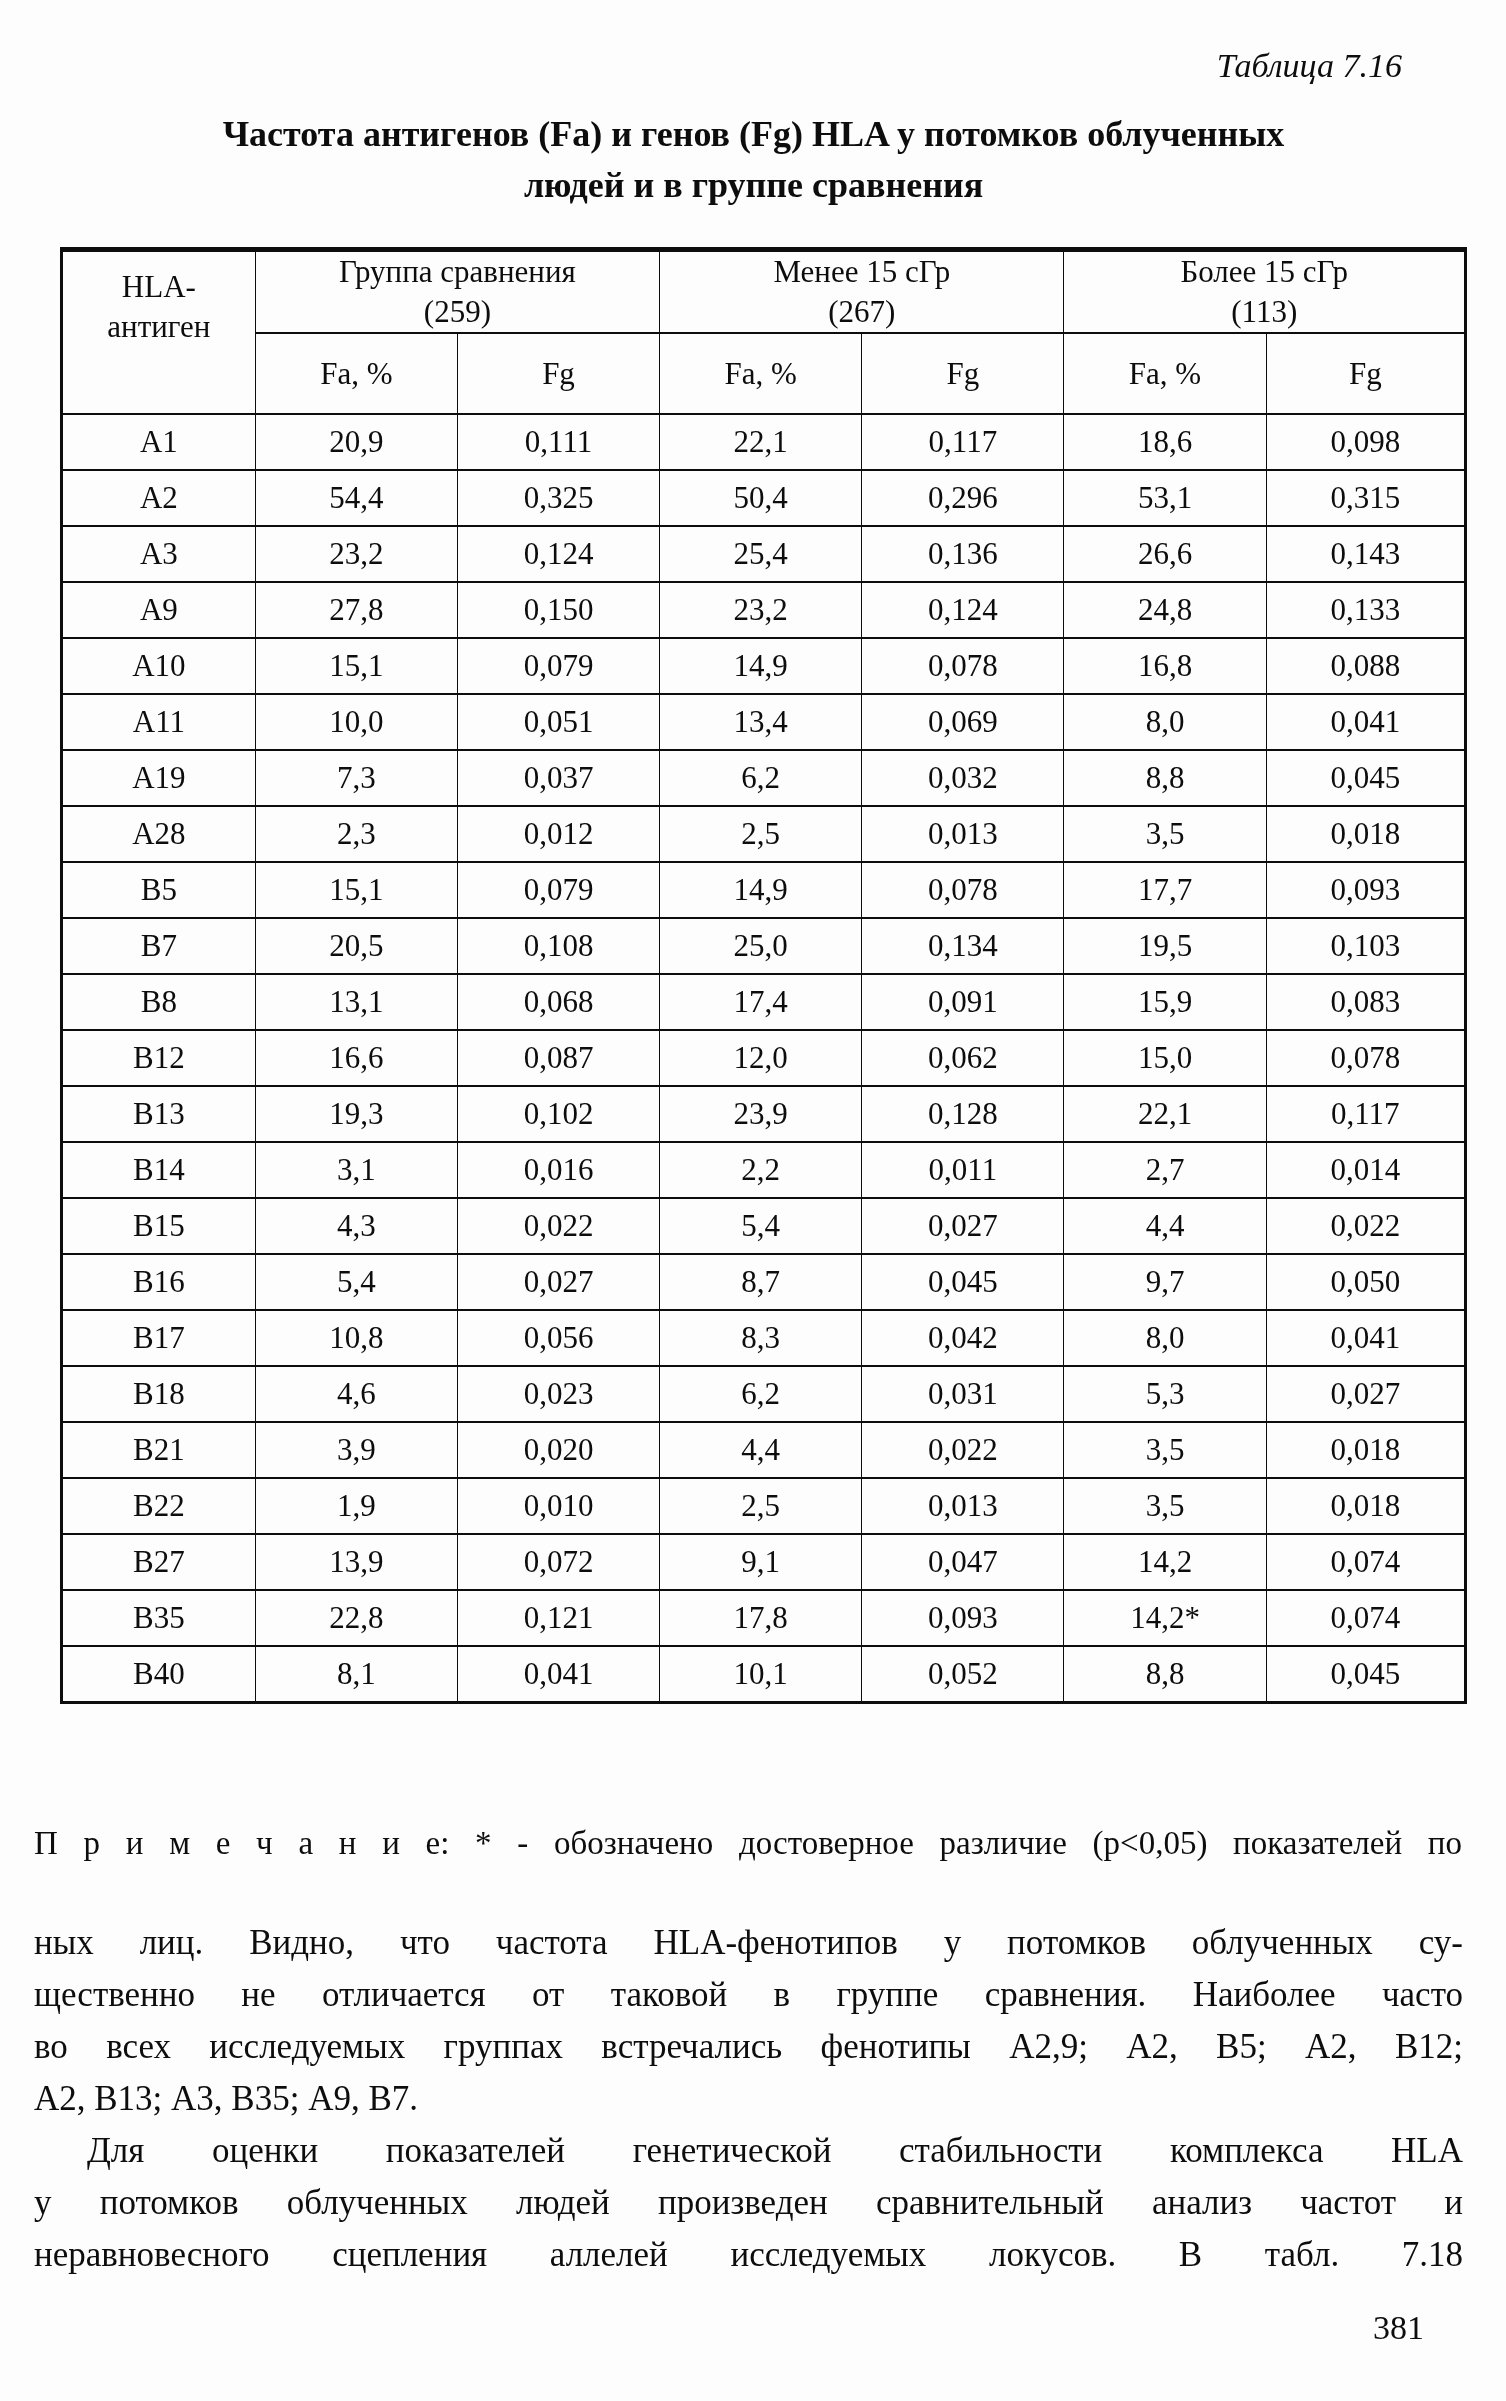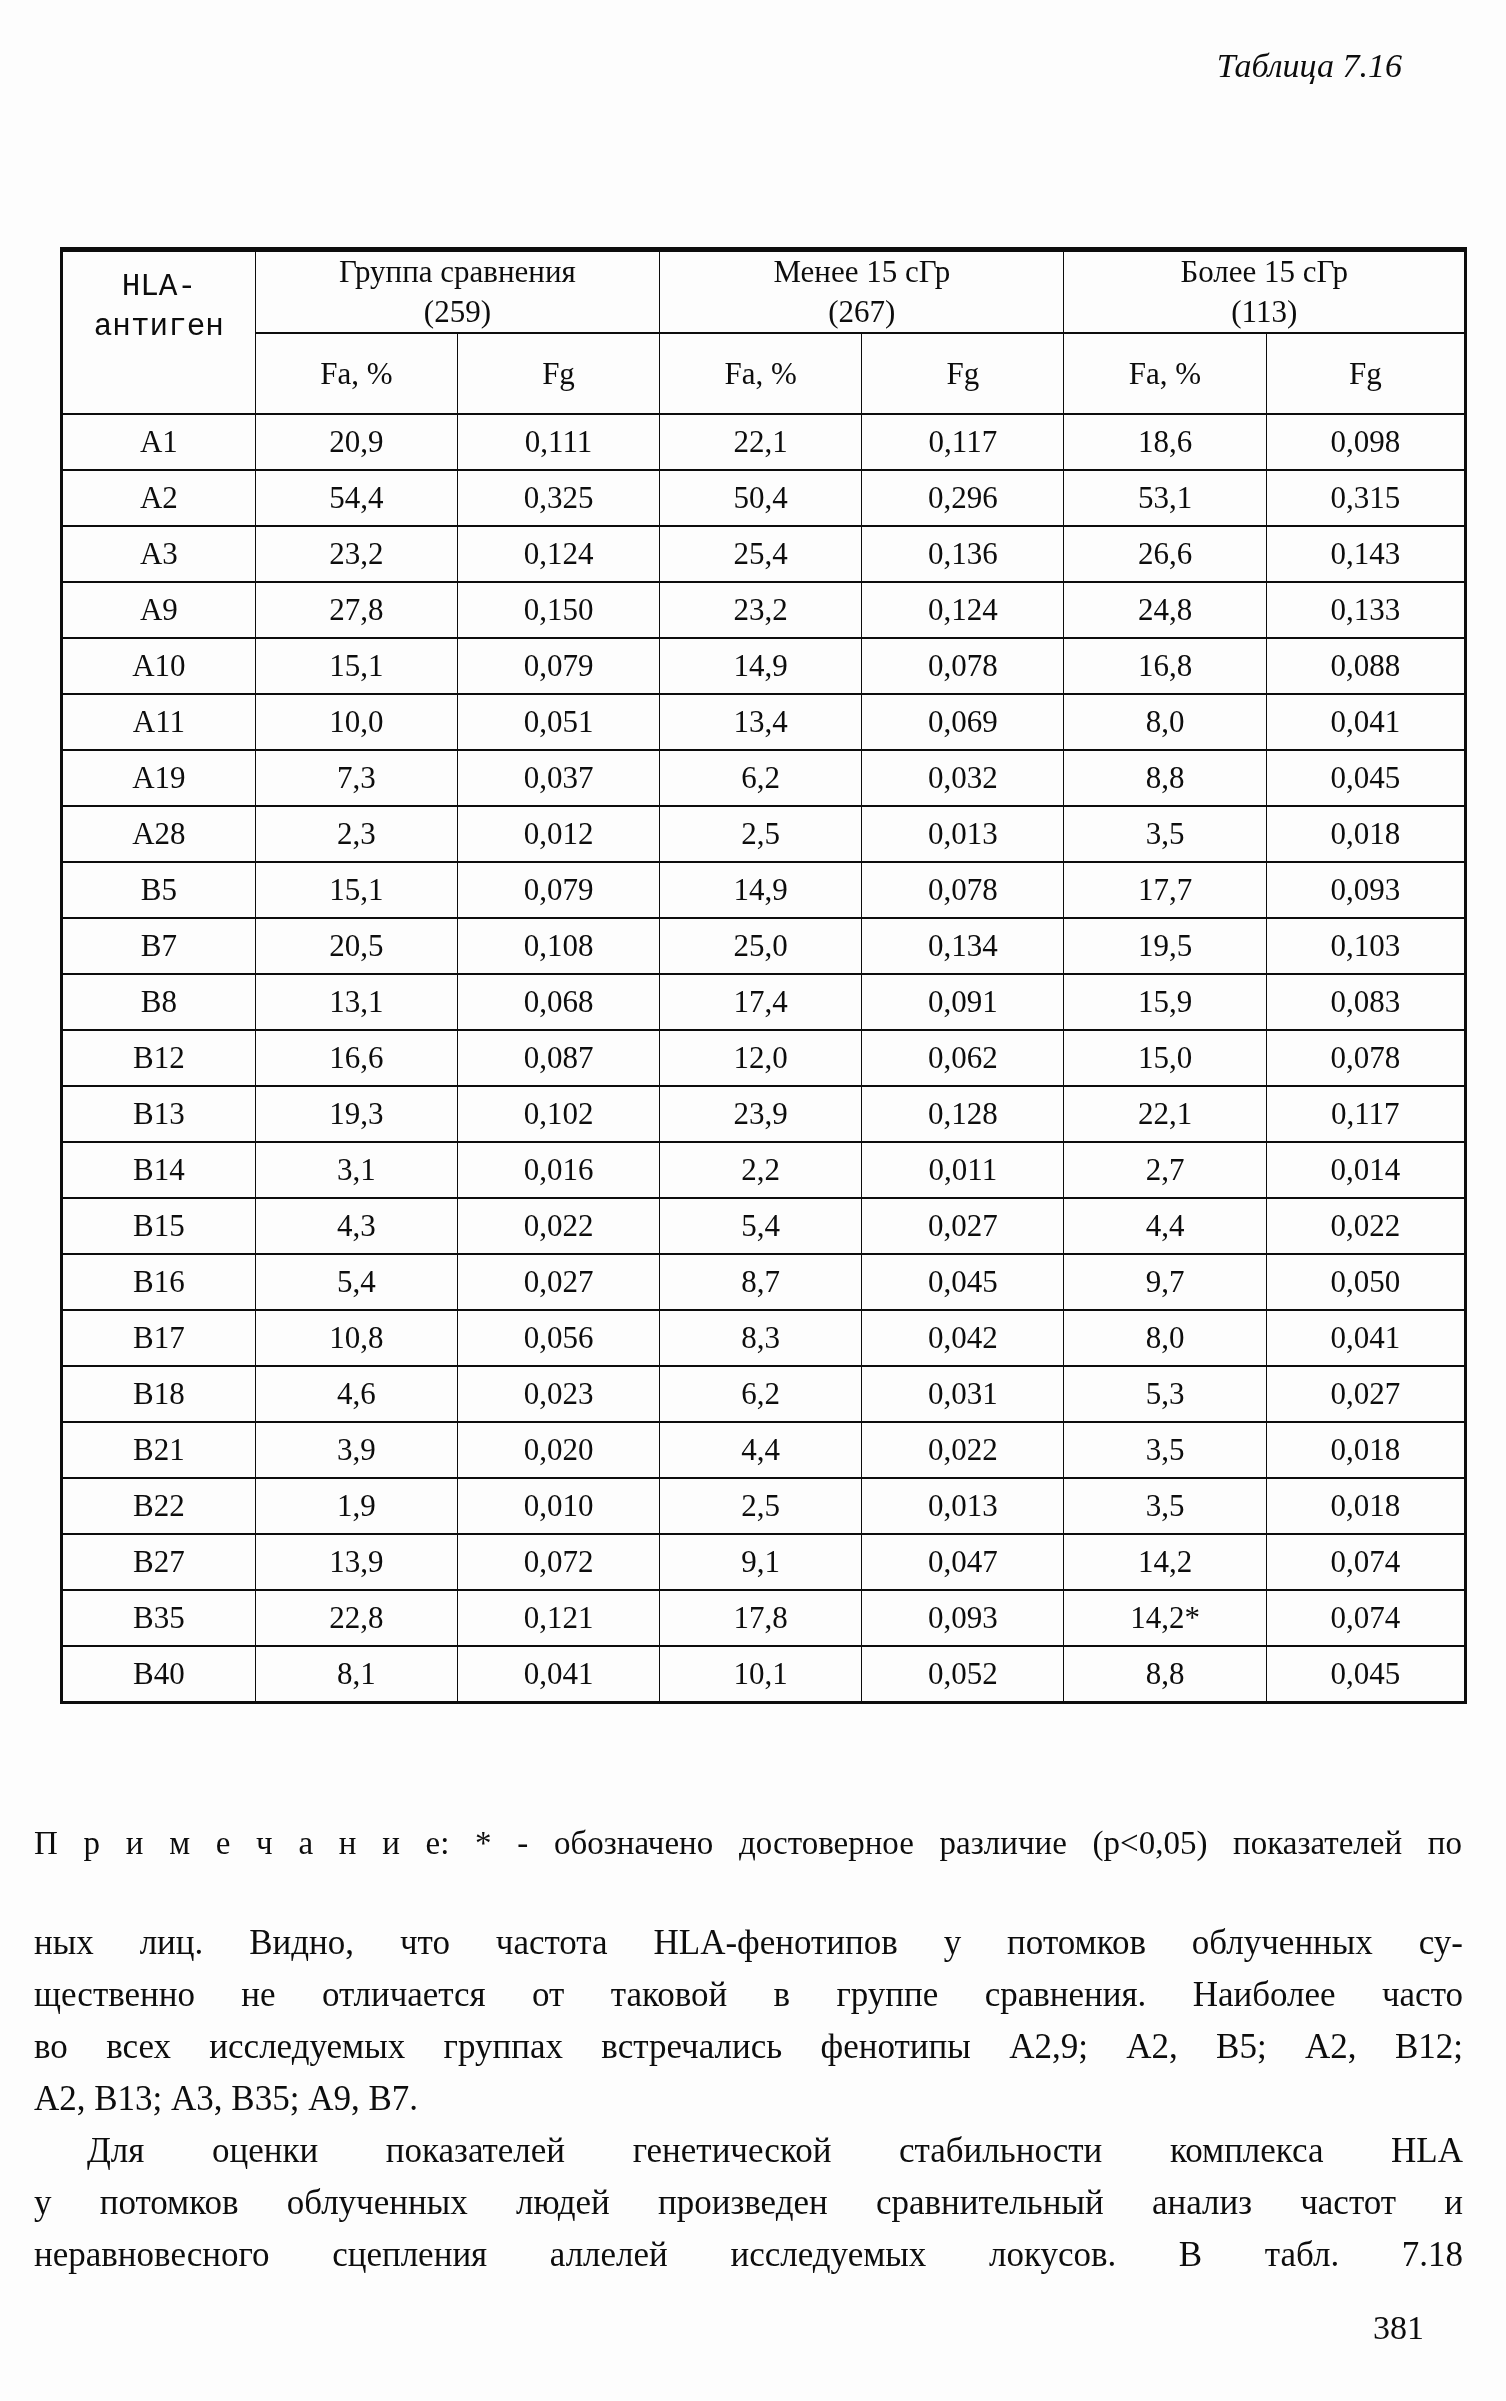--- a/index.html
+++ b/index.html
@@ -53,21 +53,20 @@
     vertical-align: middle;
     font-weight: normal;
     font-size: 31px;
     padding: 0;
     overflow: hidden;
   }
   table.hla th.corner {
     vertical-align: top;
     padding-top: 15px;
     line-height: 40px;
-    font-family: Liberation Mono, monospace;
   }
   table.hla tr.group-row th { height: 77px; line-height: 40px; }
   table.hla tr.sub-row th { height: 79px; }
   table.hla tbody td { height: 54px; }
 
   .note {
     position: absolute;
     top: 1772px;
     left: 34px;
     width: 1428px;
@@ -96,20 +95,24 @@
     font-size: 34px;
   }
 </style>
 </head>
 <body>
 
 <div class="page">
 
   <div class="caption">Таблица 7.16</div>
 
+  <h1 class="title">
+    <span>Частота антигенов (Fa) и генов (Fg) HLA у потомков облученных</span><br>
+    <span>людей и в группе сравнения</span>
+  </h1>
 
   <table class="hla">
     <colgroup>
       <col style="width:13.8%">
       <col style="width:14.4%">
         <col style="width:14.4%">
       <col style="width:14.4%">
         <col style="width:14.4%">
       <col style="width:14.4%">
         <col style="width:14.2%">

